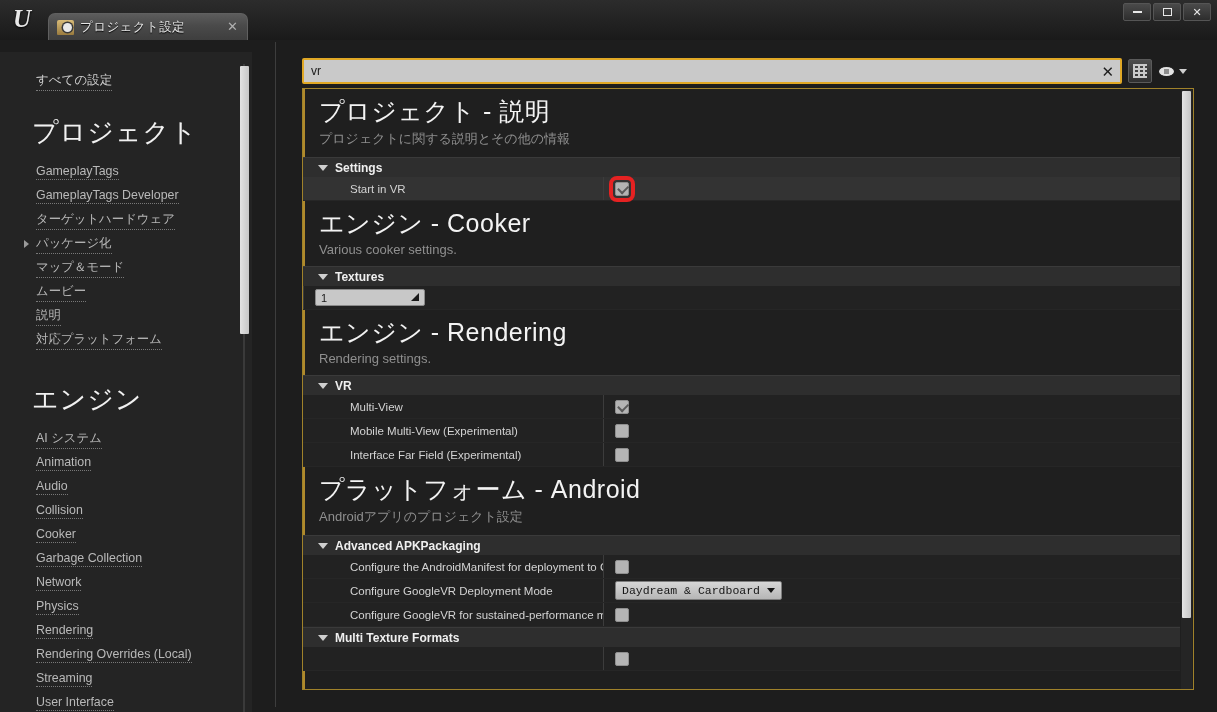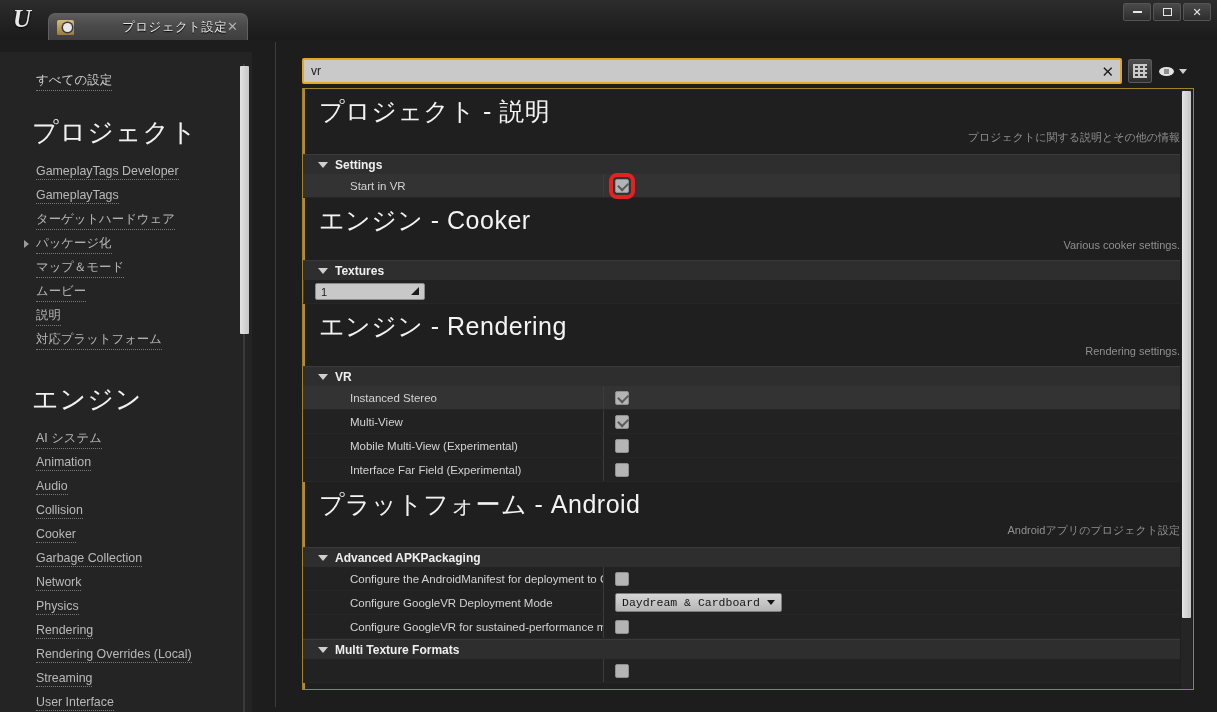--- a/index.html
+++ b/index.html
@@ -26,21 +26,21 @@
     color: #e8e8e8; font-family: "Liberation Serif", serif;
     font-size: 25px; font-style: italic; font-weight: bold;
     text-align: center; line-height: 32px;
     text-shadow: 0 1px 2px #000;
   }
   .tab {
     position: absolute; left: 48px; top: 13px; width: 200px; height: 27px;
     background: linear-gradient(to bottom, #5c5c5c 0%, #4a4a4a 45%, #3e3e3e 100%);
     border-radius: 7px 7px 0 0;
     border: 1px solid #606060; border-bottom: none;
-    display: flex; align-items: center; padding-left: 8px; text-align: right;
+    display: flex; align-items: center; padding-left: 8px;
   }
   .tab-icon {
     width: 17px; height: 15px; position: relative; margin-right: 6px;
     background: linear-gradient(to bottom, #d8bb78, #9a7b3e);
     border-radius: 2px 2px 1px 1px;
   }
   .tab-icon::after {
     content: "";
     position: absolute; left: 6px; top: 3px; width: 9px; height: 9px;
     border-radius: 50%;
@@ -183,21 +183,21 @@
     position: absolute; left: 0; top: 0; width: 2px; height: 100%;
     background: #b08a2c;
   }
   .content { position: absolute; left: 0; top: 0; width: 877px; }
 
   .sec-title {
     color: #f3f3f3; font-size: 25px; font-weight: 300;
     letter-spacing: .5px; padding: 6px 0 2px 16px;
   }
   .sec-sub {
-    color: #8f8f8f; font-size: 11px; padding: 0 0 9px 16px; text-align: right;
+    color: #8f8f8f; font-size: 13px; padding: 0 0 9px 16px;
   }
   .cat-header {
     height: 20px; background: #2e2e2e;
     border-top: 1px solid #3a3a3a;
     display: flex; align-items: center; padding-left: 15px;
     color: #efefef; font-size: 12px; font-weight: bold;
     cursor: pointer;
   }
   .cat-header .tri {
     width: 0; height: 0; margin-right: 7px;
@@ -298,23 +298,23 @@
         </div>
       <div class="winbtn">
           <span class="sq"></span>
         </div>
       <div class="winbtn">✕</div>
     </div>
   </div>
 
   <div class="sidebar">
     <div class="sidebar-inner" id="sidebar-inner"><div class="allsettings">すべての設定</div><div class="group-title">プロジェクト</div><div class="nav-item">
+          <span class="lbl">GameplayTags</span>
+        </div><div class="nav-item">
           <span class="lbl">GameplayTags Developer</span>
-        </div><div class="nav-item">
-          <span class="lbl">GameplayTags</span>
         </div><div class="nav-item">
           <span class="lbl">ターゲットハードウェア</span>
         </div><div class="nav-item expandable">
           <span class="lbl">パッケージ化</span>
         </div><div class="nav-item">
           <span class="lbl">マップ＆モード</span>
         </div><div class="nav-item">
           <span class="lbl">ムービー</span>
         </div><div class="nav-item">
           <span class="lbl">説明</span>
@@ -396,26 +396,20 @@
                 <span class="spin"></span>
               </div>
             </div>
           </div>
           <div class="sec-title">エンジン - Rendering</div>
           <div class="sec-sub">Rendering settings.</div>
           <div class="cat-header">
             <span class="tri"></span>
             <span>VR</span>
           </div>
-          <div class="prop-row shade">
-            <div class="prop-label">Instanced Stereo</div>
-            <div class="prop-value">
-              <div class="cb checked"></div>
-            </div>
-          </div>
           <div class="prop-row plain">
             <div class="prop-label">Multi-View</div>
             <div class="prop-value">
               <div class="cb checked"></div>
             </div>
           </div>
           <div class="prop-row plain">
             <div class="prop-label">Mobile Multi-View (Experimental)</div>
             <div class="prop-value">
               <div class="cb"></div>

